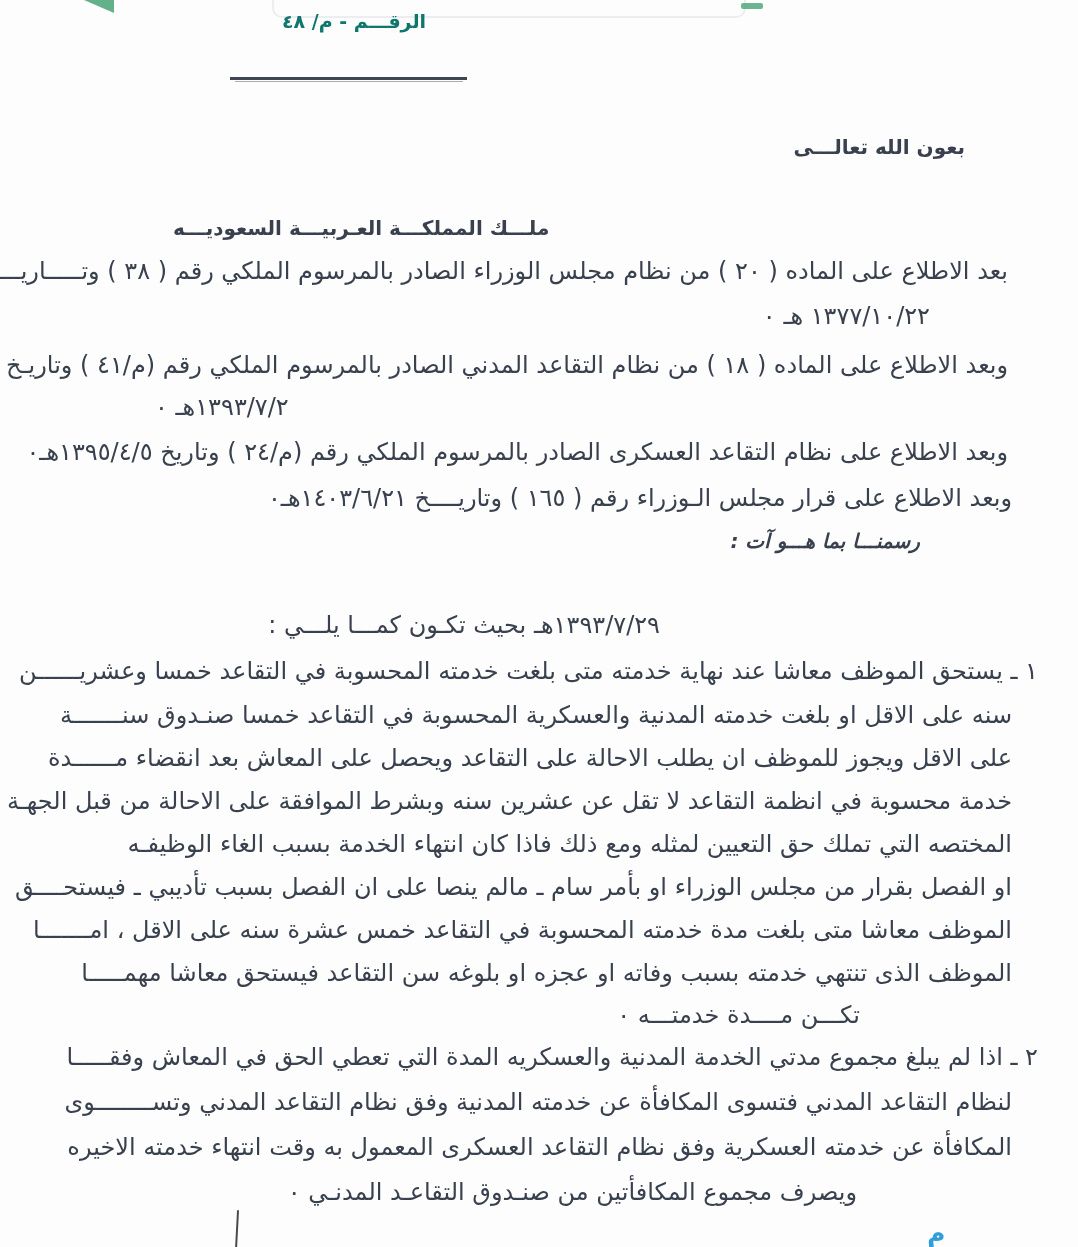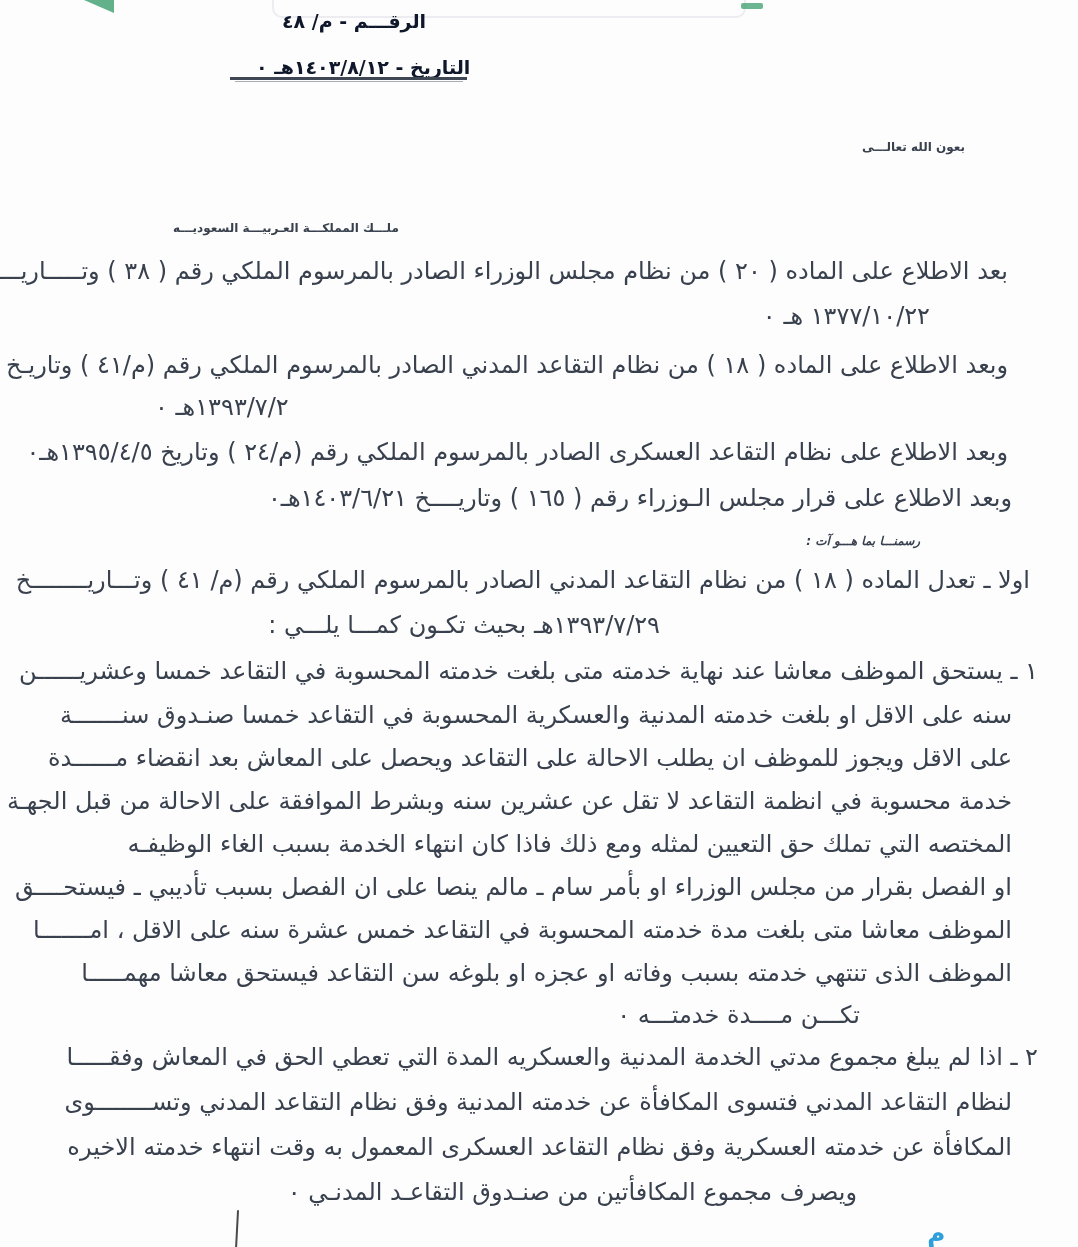--- a/index.html
+++ b/index.html
@@ -15,22 +15,22 @@
   }
   .ln{
     position:absolute;
     white-space:nowrap;
     font-size:24px;
     line-height:30px;
     letter-spacing:0;
     direction:rtl;
     unicode-bidi:plaintext;
   }
-  .hdr{font-size:19px;font-weight:bold;color:#0f172a;}
-  .big{font-size:12px;font-weight:bold;}
+  .hdr{font-size:19px;font-weight:bold;color:#0f766e;}
+  .big{font-size:20px;font-weight:bold;}
   
   .stamp-box{
     position:absolute;left:272px;top:-8px;width:470px;height:22px;
     border:2px solid #ededf1;border-radius:10px;background:transparent;
   }
   
   .date-rule{position:absolute;left:230px;top:77px;width:237px;height:2.5px;background:#3f4654;}
   .date-rule2{position:absolute;left:235px;top:81px;width:228px;height:1px;background:#a7acb5;}
   
   .green-corner{
@@ -56,37 +56,35 @@
 </head>
 <body>
 
 <div class="page">
 
   <div class="stamp-box"></div>
   <div class="green-corner"></div>
   <div class="green-dash"></div>
 
   <div class="ln hdr" style="top:6px;left:282px;">الرقـــم - م/ ٤٨</div>
-  <div class="ln hdr" style="top:52px;left:256px;">التاريخ - ١٤٠٣/٨/١٢هـ ٠</div>
   <div class="date-rule"></div>
   <div class="date-rule2"></div>
 
   <div class="ln big" style="top:132px;right:113px;">بعون الله تعالـــى</div>
   <div class="ln big" style="top:213px;left:173px;">ملـــك المملكـــة العـربيـــة السعوديـــه</div>
 
   <div class="ln" style="top:256px;right:70px;">بعد الاطلاع على الماده ( ٢٠ ) من نظام مجلس الوزراء الصادر بالمرسوم الملكي رقم ( ٣٨ ) وتـــــاريــــــــخ</div>
   <div class="ln" style="top:301px;right:148px;">١٣٧٧/١٠/٢٢ هـ ٠</div>
   <div class="ln" style="top:350px;right:70px;">وبعد الاطلاع على الماده ( ١٨ ) من نظام التقاعد المدني الصادر بالمرسوم الملكي رقم (م/٤١ ) وتاريـخ</div>
   <div class="ln" style="top:392px;left:155px;">١٣٩٣/٧/٢هـ ٠</div>
   <div class="ln" style="top:437px;right:70px;">وبعد الاطلاع على نظام التقاعد العسكرى الصادر بالمرسوم الملكي رقم (م/٢٤ ) وتاريخ ١٣٩٥/٤/٥هـ٠</div>
   <div class="ln" style="top:483px;right:66px;">وبعد الاطلاع على قرار مجلس الـوزراء رقم ( ١٦٥ ) وتاريــــخ ١٤٠٣/٦/٢١هـ٠</div>
 
   <div class="ln big" style="top:526px;right:158px;font-style:italic;">رسمنـــا بما هـــو آت :</div>
 
-  <div class="ln" style="top:565px;right:48px;">اولا ـ تعدل الماده ( ١٨ ) من نظام التقاعد المدني الصادر بالمرسوم الملكي رقم (م/ ٤١ ) وتـــاريــــــــخ</div>
   <div class="ln" style="top:610px;right:418px;">١٣٩٣/٧/٢٩هـ بحيث تكـون كمـــا يلـــي :</div>
 
   <div class="ln" style="top:656px;right:40px;">١ ـ يستحق الموظف معاشا عند نهاية خدمته متى بلغت خدمته المحسوبة في التقاعد خمسا وعشريــــــن</div>
   <div class="ln" style="top:700px;right:66px;">سنه على الاقل او بلغت خدمته المدنية والعسكرية المحسوبة في التقاعد خمسا صنـدوق سنـــــــة</div>
   <div class="ln" style="top:743px;right:66px;">على الاقل ويجوز للموظف ان يطلب الاحالة على التقاعد ويحصل على المعاش بعد انقضاء مــــــدة</div>
   <div class="ln" style="top:786px;right:66px;">خدمة محسوبة في انظمة التقاعد لا تقل عن عشرين سنه وبشرط الموافقة على الاحالة من قبل الجهـة</div>
   <div class="ln" style="top:829px;right:66px;">المختصه التي تملك حق التعيين لمثله ومع ذلك فاذا كان انتهاء الخدمة بسبب الغاء الوظيفـه</div>
   <div class="ln" style="top:872px;right:66px;">او الفصل بقرار من مجلس الوزراء او بأمر سام ـ مالم ينصا على ان الفصل بسبب تأديبي ـ فيستحــــق</div>
   <div class="ln" style="top:915px;right:66px;">الموظف معاشا متى بلغت مدة خدمته المحسوبة في التقاعد خمس عشرة سنه على الاقل ، امـــــــا</div>
   <div class="ln" style="top:958px;right:66px;">الموظف الذى تنتهي خدمته بسبب وفاته او عجزه او بلوغه سن التقاعد فيستحق معاشا مهمـــــا</div>

